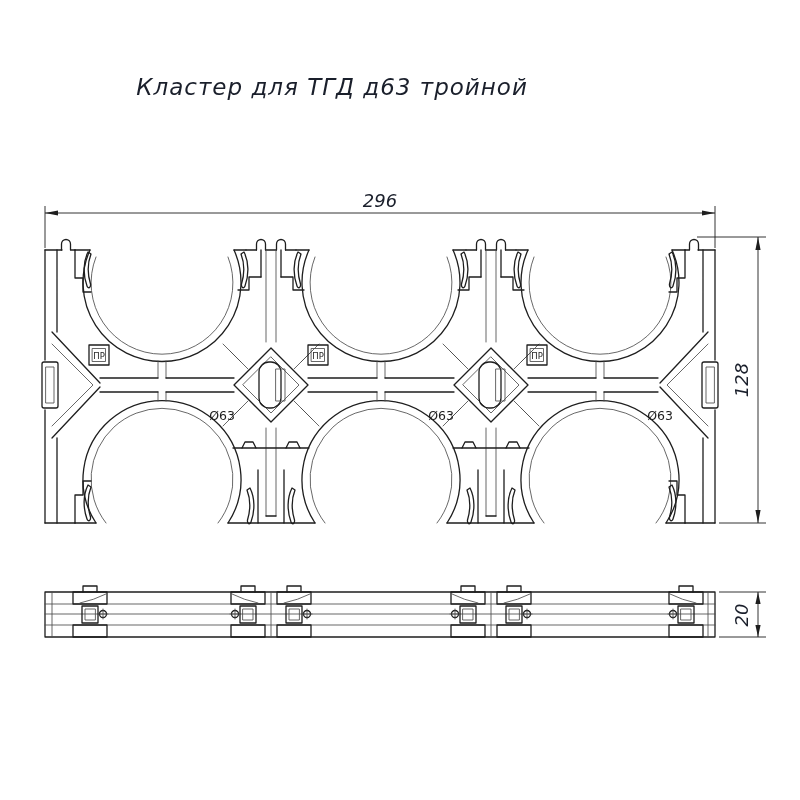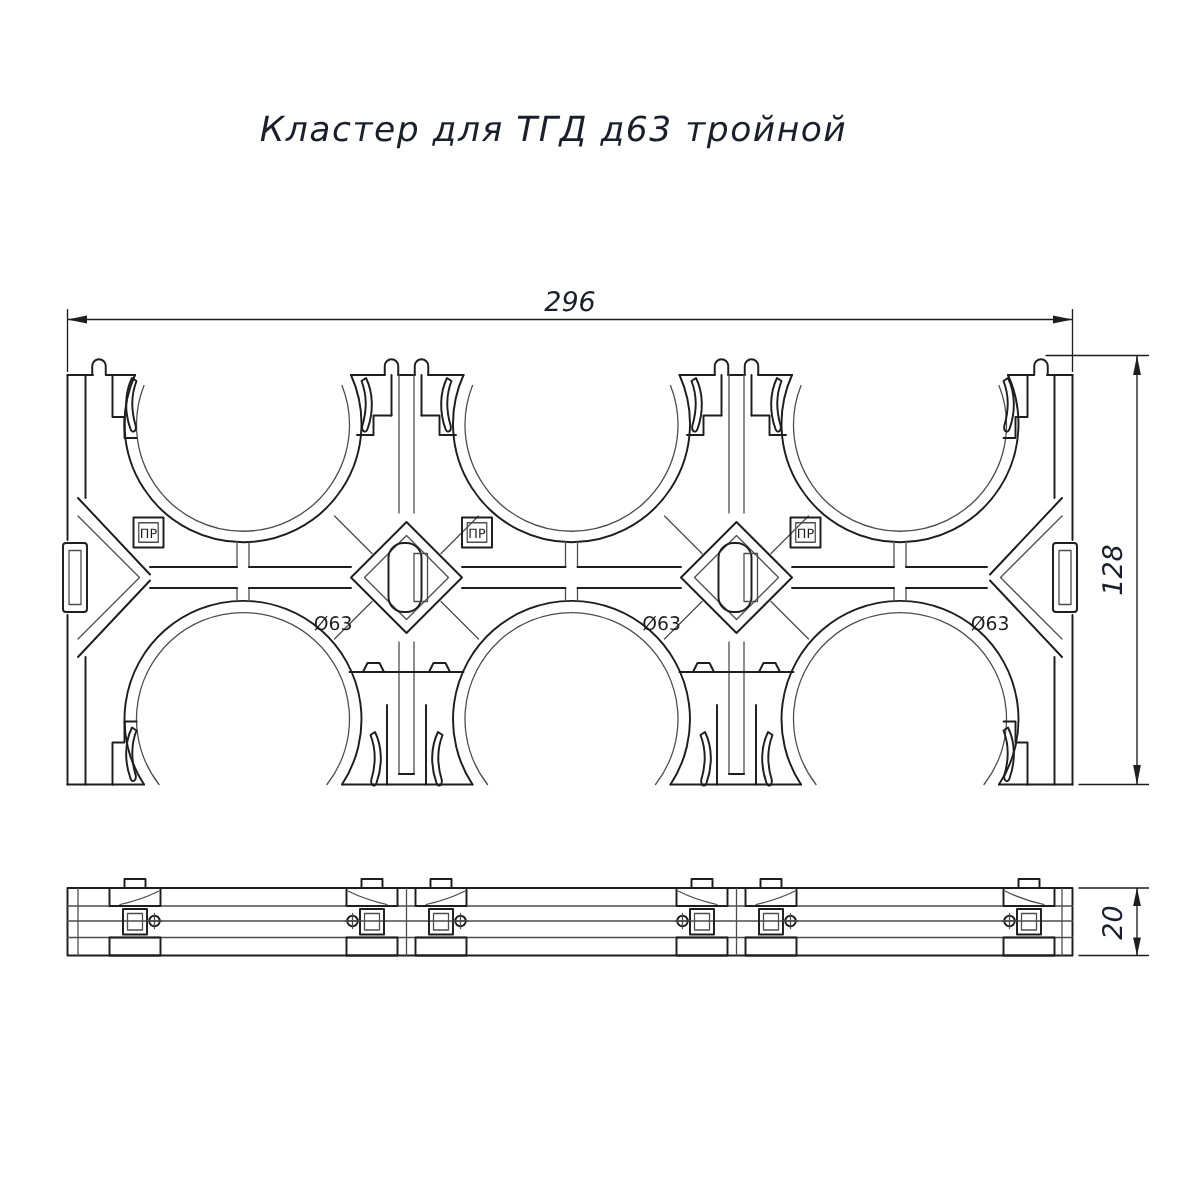--- a/index.html
+++ b/index.html
@@ -1,20 +1,20 @@
 <!DOCTYPE html>
 <html><head>
 <meta charset="utf-8">
 <style>
   html,body{margin:0;padding:0;background:#ffffff;}
   .page{position:relative;width:800px;height:800px;background:#ffffff;overflow:hidden;
         font-family:"DejaVu Sans",sans-serif;}
   .title{position:absolute;top:74px;left:0;width:664px;text-align:center;
          font-style:italic;font-size:23px;letter-spacing:1px;color:#1a1f2b;
-         font-family:"DejaVu Sans",sans-serif;padding-left:37px;}
+         font-family:"DejaVu Sans",sans-serif;}
   svg{position:absolute;top:0;left:0;}
   .s1{fill:none;stroke:#1e1e1e;stroke-width:1.3;stroke-linejoin:round;stroke-linecap:round;}
   .s2{fill:none;stroke:#4d4d4d;stroke-width:0.85;stroke-linejoin:round;stroke-linecap:round;}
   .dim{fill:none;stroke:#1e1e1e;stroke-width:0.9;}
   .arr{fill:#1e1e1e;stroke:none;}
   .dimtext{font-family:"DejaVu Sans",sans-serif;font-style:italic;font-size:18px;
            fill:#1a1f2b;text-anchor:middle;}
   .dlabel{font-family:"DejaVu Sans",sans-serif;font-size:12.5px;fill:#1e1e1e;text-anchor:middle;}
   .tpr{font-family:"DejaVu Sans",sans-serif;font-size:8.5px;fill:#1e1e1e;text-anchor:middle;}
 </style>

